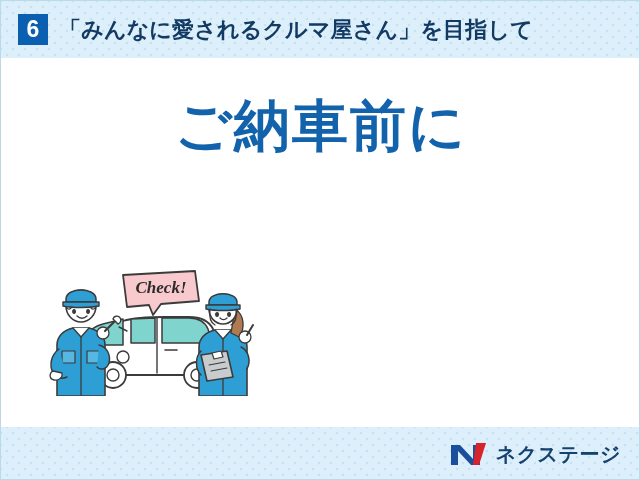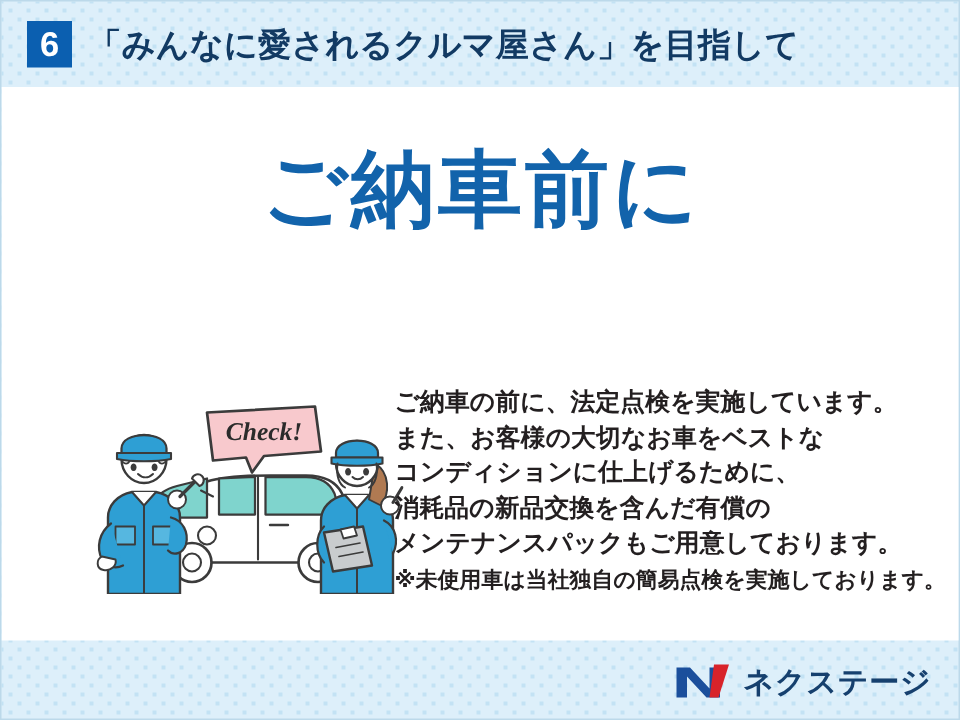--- a/index.html
+++ b/index.html
@@ -104,21 +104,21 @@
   }
   .body-copy .note {
     font-size: 14.5px;
     line-height: 22px;
     margin-top: 1px;
   }
 
   
   .illustration {
     position: absolute;
-    left: 63px;
+    left: 48px;
     top: 203px;
     width: 205px;
     height: 135px;
   }
   .illustration svg { display: block; }
 
   
   .footer {
     position: absolute;
     left: 0;
@@ -263,28 +263,20 @@
           </g>
 
           <g>
             <path d="M74 14 L146 10 L150 40 L112 43 L104 54 L100 44 L78 46 Z" fill="#f8c9cd" stroke="#3b3b3b" stroke-width="1.8"></path>
           </g>
         </g>
         <text x="112" y="32" text-anchor="middle" font-family="'Liberation Serif', 'DejaVu Serif', serif" font-size="17" font-style="italic" font-weight="bold" fill="#2b2b2b">Check!</text>
       </svg>
     </div>
 
-    <div class="body-copy">
-      <div>ご納車の前に、法定点検を実施しています。</div>
-      <div>また、お客様の大切なお車をベストな</div>
-      <div>コンディションに仕上げるために、</div>
-      <div>消耗品の新品交換を含んだ有償の</div>
-      <div>メンテナンスパックもご用意しております。</div>
-      <div class="note">※未使用車は当社独自の簡易点検を実施しております。</div>
-    </div>
 
   </div>
 
   <div class="footer">
     <div class="logo">
       <svg class="logo-mark" viewBox="0 0 40 26" xmlns="http://www.w3.org/2000/svg">
         <path d="M2 24 L2 4 L11 4 L24 18 L24 4 L31 4 L31 24 L22 24 L9 10 L9 24 Z" fill="#1b4f9c"></path>
         <path d="M27 2 L37 2 L30 24 L24 24 Z" fill="#d8232a"></path>
       </svg>
       <div class="logo-text">ネクステージ</div>

